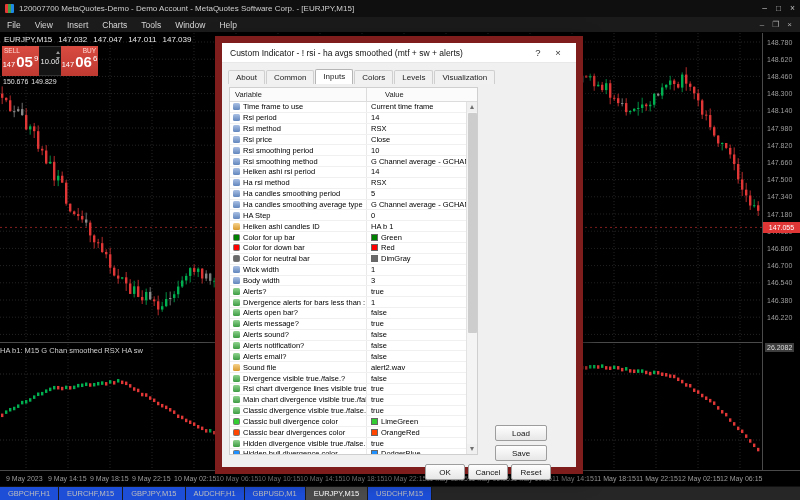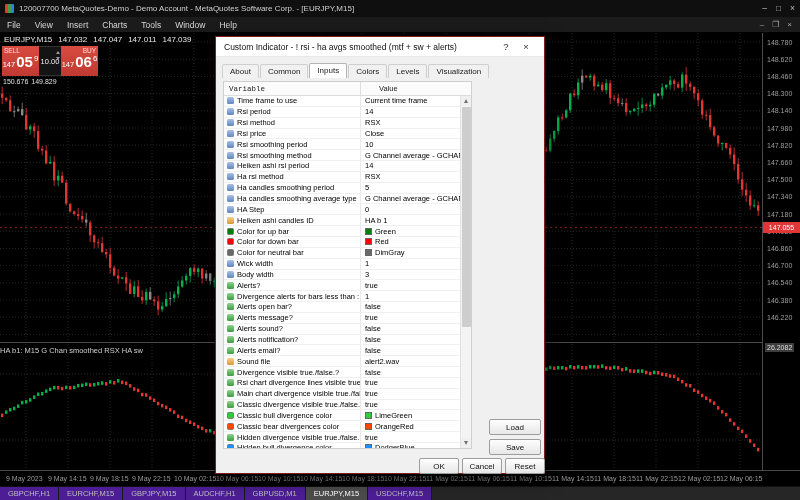--- a/index.html
+++ b/index.html
@@ -44,34 +44,34 @@
   .price-label{position:absolute;left:4px;font-size:7px;color:#9e9e9e;line-height:7px;white-space:nowrap;}
   #current-price-box{position:absolute;left:0;top:189px;width:37px;height:11px;background:#e03636;color:#fff;font-size:7px;display:flex;align-items:center;justify-content:center;}
   #sub-value{position:absolute;left:2px;top:310px;font-size:7px;color:#ddd;background:#3d3d3d;padding:1px 2px;line-height:7px;}
 
   #sub-label{position:absolute;left:0;top:346px;z-index:3;font-size:7.5px;color:#cfcfcf;white-space:nowrap;}
 
   #time-axis{position:absolute;left:0;top:470px;width:800px;height:16px;background:#000;border-top:1px solid #4a4a4a;z-index:2;}
   .time-label{position:absolute;top:4px;font-size:7px;color:#9a9a9a;white-space:nowrap;}
 
   #symbol-tabs{position:absolute;left:0;top:486px;width:800px;height:14px;background:#262626;display:flex;z-index:4;border-top:1px solid #111;}
-  .sym-tab{height:100%;display:flex;align-items:center;padding:0 8px;font-size:7.5px;color:#bdbdbd;border-right:1px solid #1a1a1a;background:#4c1d95;white-space:nowrap;}
+  .sym-tab{height:100%;display:flex;align-items:center;padding:0 8px;font-size:7.5px;color:#bdbdbd;border-right:1px solid #1a1a1a;background:#1d4ed8;white-space:nowrap;}
   .sym-tab.active{background:#4c4c4c;color:#fff;}
 
   
-  #dialog{position:absolute;left:215px;top:36px;width:330px;height:438px;background:#f0f0f0;border:1px solid #7f1d1d;box-shadow:3px 5px 16px rgba(0,0,0,.6);z-index:10;}
+  #dialog{position:absolute;left:215px;top:36px;width:368px;height:438px;background:#f0f0f0;border:7px solid #7f1d1d;box-shadow:3px 5px 16px rgba(0,0,0,.6);z-index:10;}
   #dlg-titlebar{height:20px;background:#fff;display:flex;align-items:center;padding:0 8px;border-bottom:1px solid #e8e8e8;}
   #dlg-title{font-size:8.5px;color:#111;white-space:nowrap;overflow:hidden;flex:1;}
   .dlg-ctrl{width:20px;text-align:center;color:#333;font-size:9.5px;line-height:20px;}
   #dlg-tabs{position:absolute;left:6px;top:24px;right:6px;height:17px;display:flex;align-items:flex-end;}
   .dlg-tab{font-size:8px;padding:2px 7px;border:1px solid #cfcfcf;border-bottom:none;background:#f1f1f1;color:#222;margin-right:1px;border-radius:2px 2px 0 0;}
   .dlg-tab.active{background:#fff;border-color:#b5b5b5;padding-bottom:3px;}
   #param-table{position:absolute;left:7px;top:44px;width:249px;height:368px;background:#fff;border:1px solid #cfcfcf;overflow:hidden;}
   .t-head{display:flex;height:14px;border-bottom:1px solid #dcdcdc;background:#fbfbfb;font-size:7.5px;color:#222;align-items:center;}
-  .t-head .c1{width:136px;padding-left:5px;font-family:Liberation Mono, monospace;}
+  .t-head .c1{width:136px;padding-left:5px;}
   .t-head .c2{flex:1;padding-left:18px;border-left:1px solid #dcdcdc;height:100%;display:flex;align-items:center;}
   #param-rows{position:absolute;top:14px;left:0;right:11px;bottom:0;overflow:hidden;}
   .p-row{display:flex;align-items:center;height:10.85px;border-bottom:1px solid #f0f0f0;}
   .p-ic{width:7px;height:7px;border-radius:1.5px;margin:0 3px;flex:none;}
   .ic-blue{background:linear-gradient(180deg,#a9c0e4,#6286bd);}
   .ic-green{background:linear-gradient(180deg,#8fd38f,#3d9c43);}
   .ic-orange{background:linear-gradient(180deg,#f5d08a,#d99a2e);}
   .ic-swatch{border:1px solid #777;}
   .p-name{width:123px;font-size:7.5px;color:#000;white-space:nowrap;overflow:hidden;flex:none;}
   .p-val{flex:1;height:100%;border-left:1px solid #e9e9e9;display:flex;align-items:center;padding-left:4px;font-size:7.5px;color:#000;white-space:nowrap;overflow:hidden;gap:3px;}

